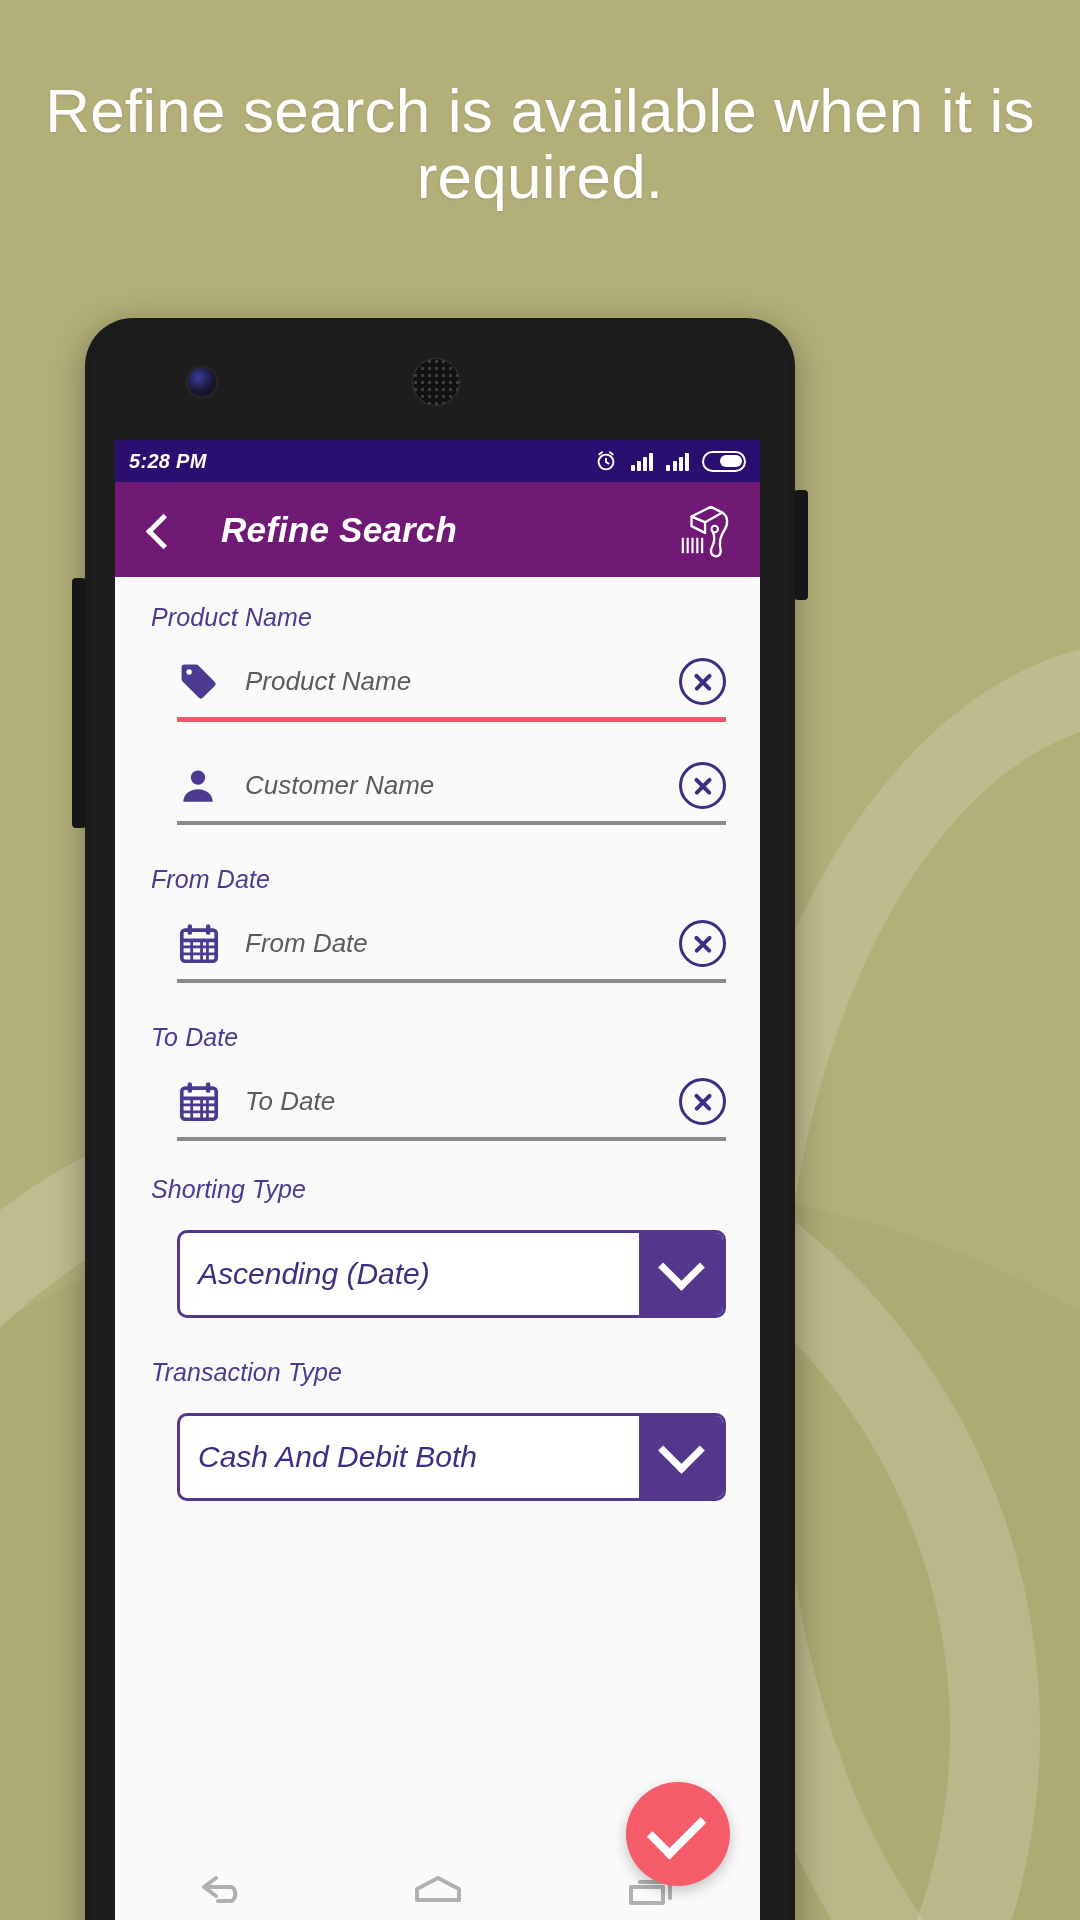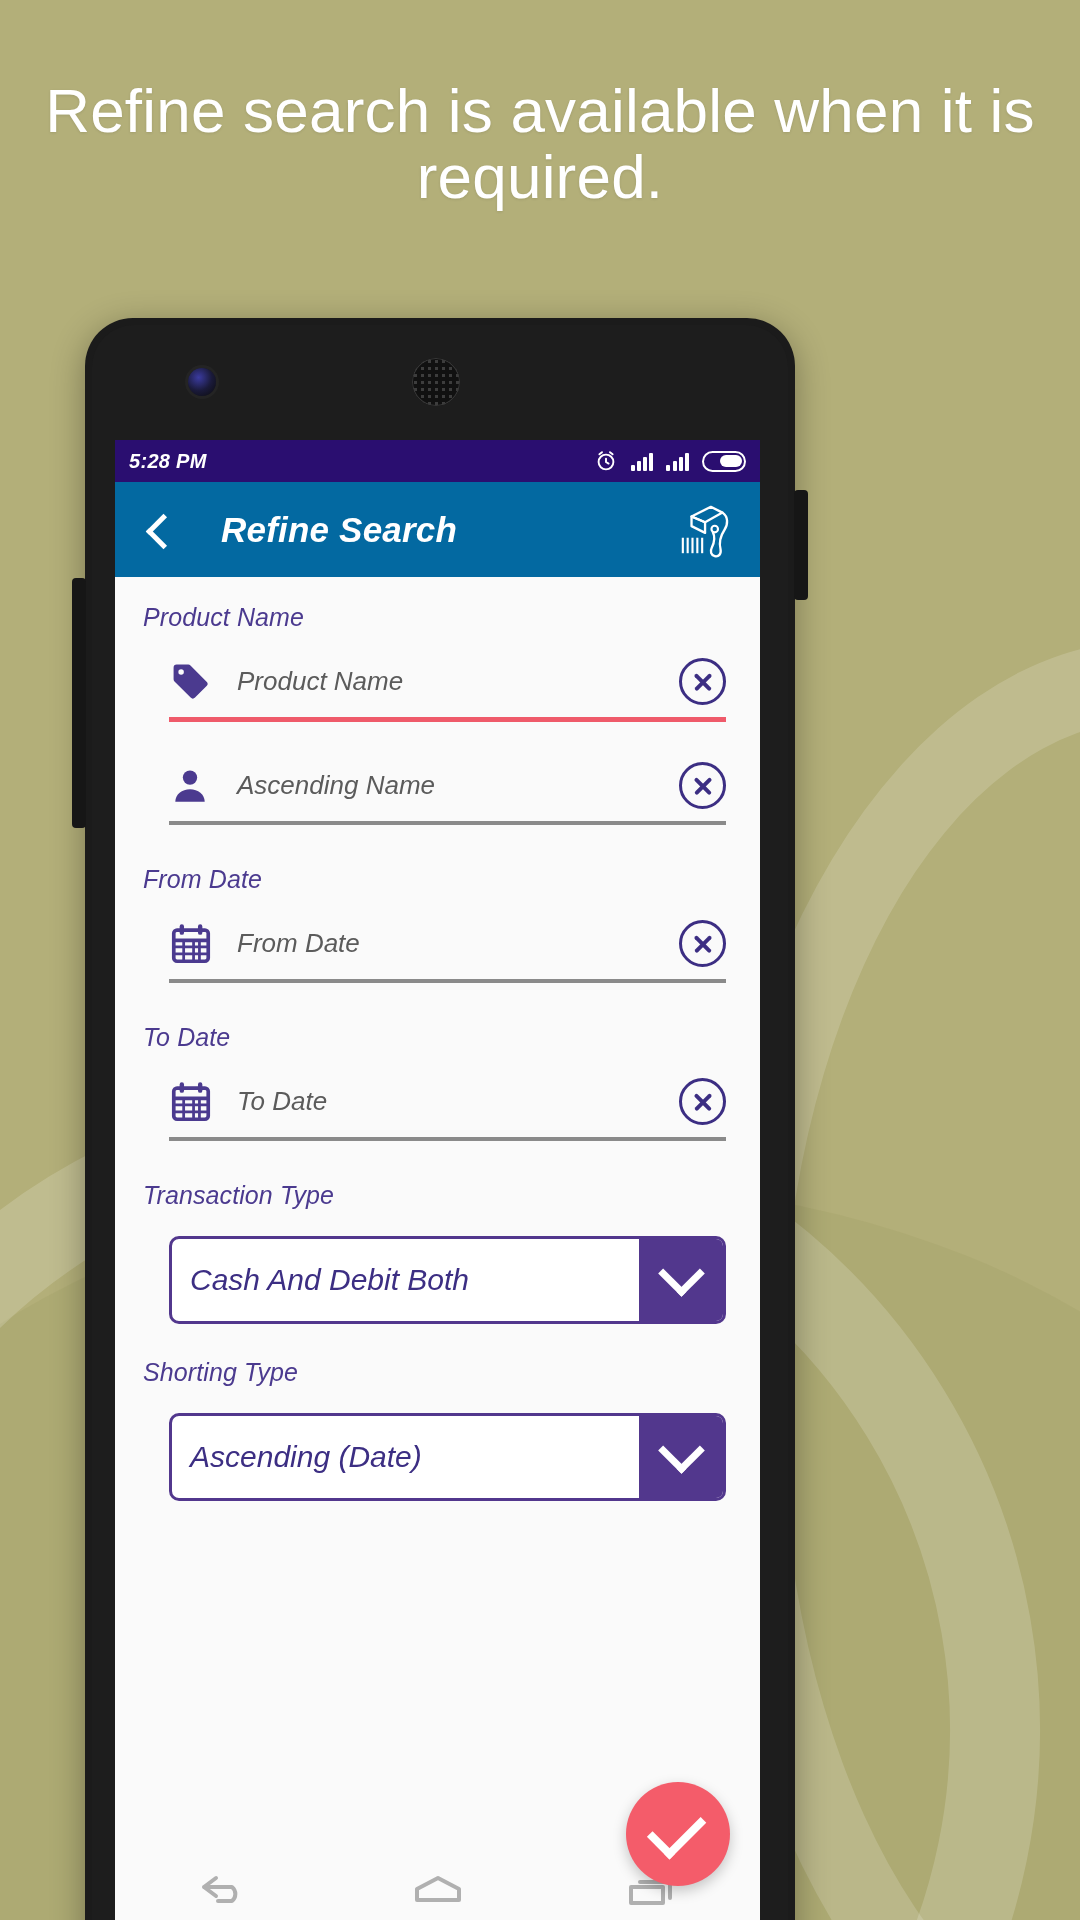--- a/index.html
+++ b/index.html
@@ -103,42 +103,42 @@
   .sig i:nth-child(3){height:14px}
   .sig i:nth-child(4){height:18px}
   .batt {
     width:44px; height:21px; border:2.5px solid #fff; border-radius:11px;
     display:flex; align-items:center; padding:2.5px;
   }
   .batt span { display:block; height:100%; width:62%; background:#fff; border-radius:8px; margin-left:auto; }
 
   
   .appbar {
-    height:95px; background:#0369a1;
+    height:95px; background:#701a75;
     display:flex; align-items:center; padding:0 24px;
     position:relative;
   }
   .back-chev {
     width:38px; height:38px; position:relative; cursor:pointer; flex:0 0 auto;
   }
   .back-chev::before {
     content:""; position:absolute; left:12px; top:8px;
     width:20px; height:20px;
     border-left:5px solid #fff; border-bottom:5px solid #fff;
     transform:rotate(45deg);
   }
   .appbar-title {
     color:#fff; font-size:35px; font-weight:700;
     margin-left:44px; letter-spacing:0.2px;
   }
   .scanner-icon { margin-left:auto; width:58px; height:62px; }
 
   
   .form { padding:26px 28px 0 28px; }
-  .fgroup { margin-bottom:6px; }
+  .fgroup { margin-bottom:6px;margin-left:8px; }
   .flabel {
     color:#4b3a8f; font-size:25px; margin-bottom:26px;
     letter-spacing:0.1px;
   }
   .frow {
     display:flex; align-items:center;
     padding:0 6px 0 26px; position:relative;
   }
   .ficon { width:52px; flex:0 0 52px; display:flex; align-items:center; justify-content:flex-start; }
   .fplace {
@@ -286,21 +286,21 @@
     </div>
 
     <div class="fgroup" style="margin-top:40px;">
       <div class="frow">
         <span class="ficon">
           <svg width="42" height="42" viewBox="0 0 24 24">
             <circle cx="12" cy="7.2" r="4.1" fill="#4b3a8f"></circle>
             <path d="M3.6 21c0-4.3 3.8-7.2 8.4-7.2s8.4 2.9 8.4 7.2z" fill="#4b3a8f"></path>
           </svg>
         </span>
-        <span class="fplace">Ascending Name</span>
+        <span class="fplace">Customer Name</span>
         <span class="clear-btn"></span>
       </div>
       <div class="funder"></div>
     </div>
 
     <div class="fgroup" style="margin-top:40px;">
       <div class="flabel">From Date</div>
       <div class="frow">
         <span class="ficon">
           <svg width="44" height="44" viewBox="0 0 24 24">
@@ -328,32 +328,32 @@
             <path d="M8 10v11.4M13.4 10v11.4M16.6 10v11.4" stroke="#4b3a8f" stroke-width="1.5"></path>
             <path d="M2.6 13.6h18.8M2.6 17.4h18.8" stroke="#4b3a8f" stroke-width="1.5"></path>
           </svg>
         </span>
         <span class="fplace">To Date</span>
         <span class="clear-btn"></span>
       </div>
       <div class="funder"></div>
     </div>
 
+    <div class="fgroup" style="margin-top:34px;">
+      <div class="flabel">Shorting Type</div>
+      <div class="fselect">
+        <span class="fselect-val">Ascending (Date)</span>
+        <span class="fselect-arrow"></span>
+      </div>
+    </div>
+
     <div class="fgroup" style="margin-top:40px;">
       <div class="flabel">Transaction Type</div>
       <div class="fselect">
         <span class="fselect-val">Cash And Debit Both</span>
-        <span class="fselect-arrow"></span>
-      </div>
-    </div>
-
-    <div class="fgroup" style="margin-top:34px;">
-      <div class="flabel">Shorting Type</div>
-      <div class="fselect">
-        <span class="fselect-val">Ascending (Date)</span>
         <span class="fselect-arrow"></span>
       </div>
     </div>
 
   </div>
 
   <div class="fab"></div>
 
   <div class="navbar">
     <div class="navbtn">

